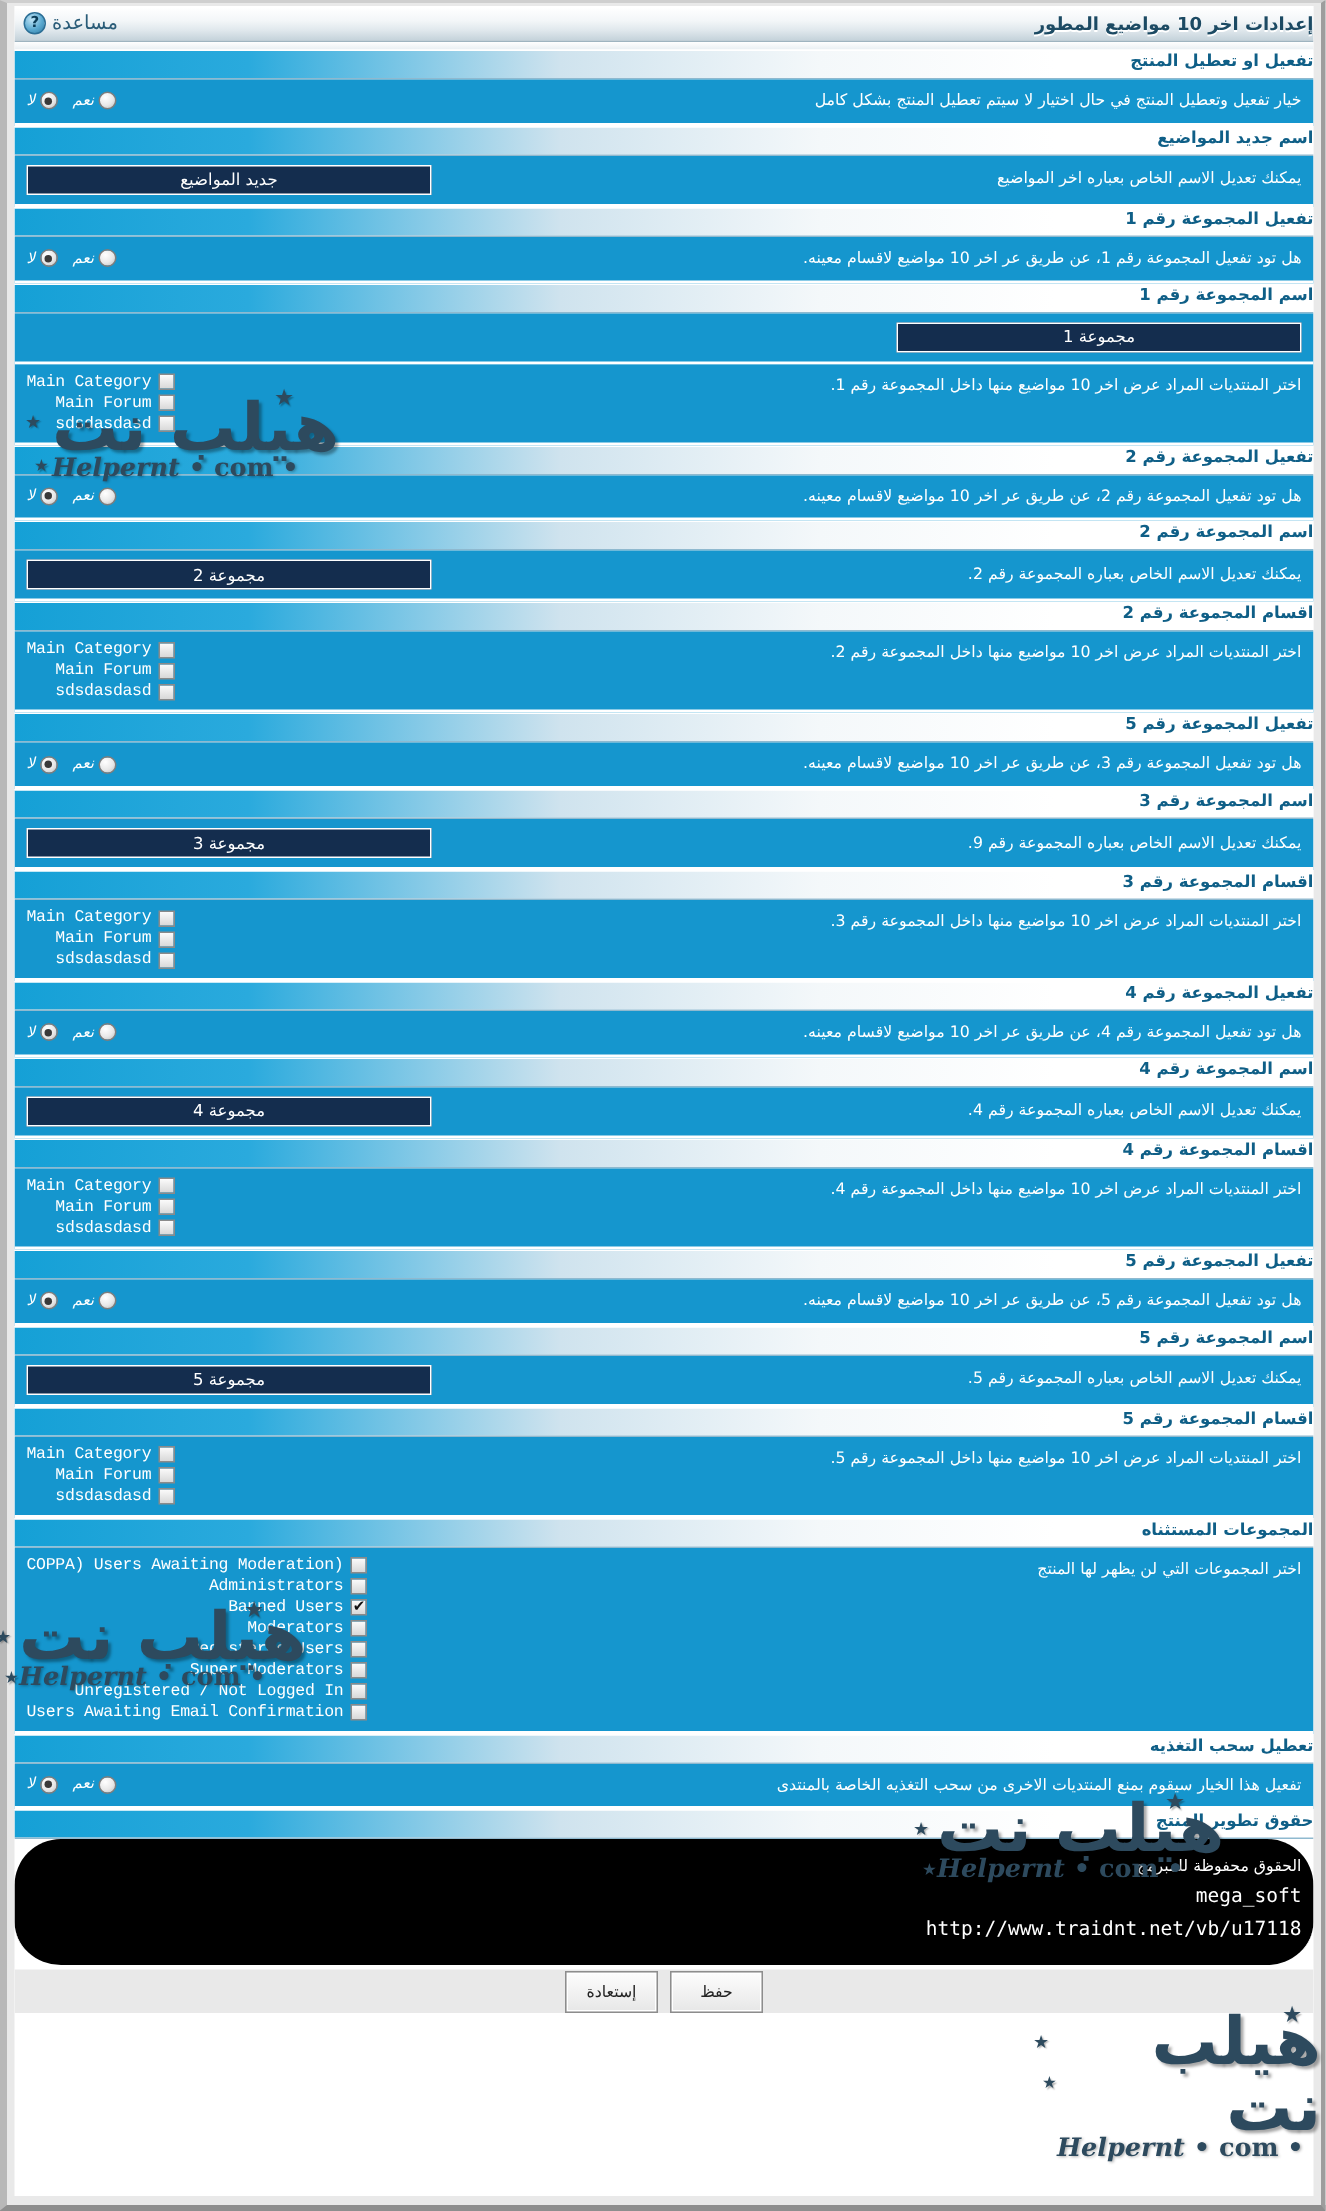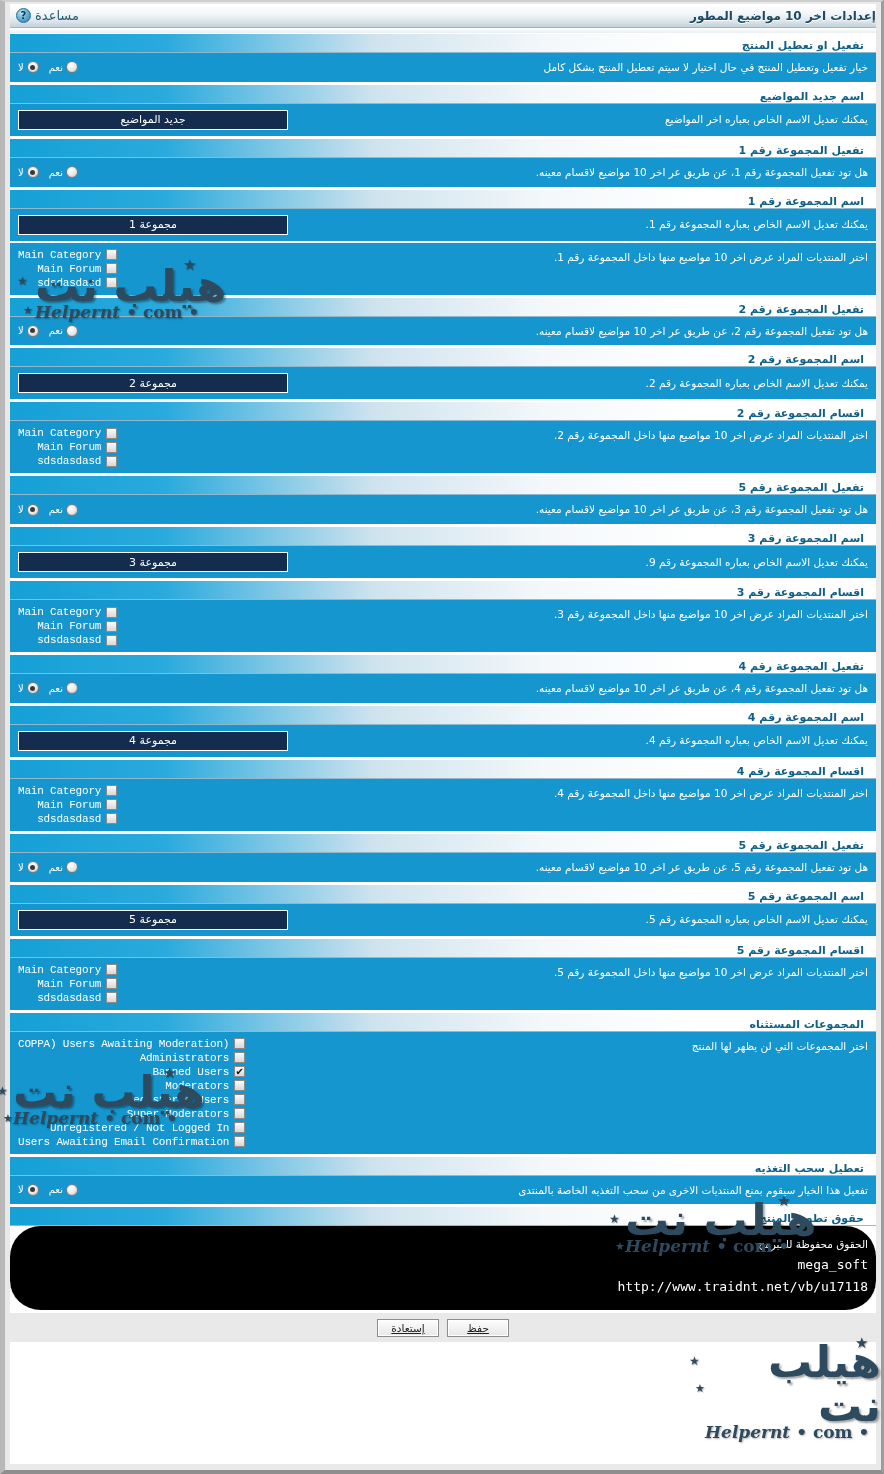--- a/index.html
+++ b/index.html
@@ -64,23 +64,23 @@
 
   
   .accentstrip{height:5px;background:linear-gradient(to bottom,#ffffff,#e9eff3);}
 
   
   .sec{
     height:20px;
     background:linear-gradient(to right,#15a0d6 0%,#2aaadd 18%,#cfe3ee 42%,#f4f8fa 62%,#ffffff 80%,#ffffff 100%);
     border-top:1px solid #ffffff;
     border-bottom:1px solid #8fb9cf;
-    display:flex;align-items:flex-end;
-    box-sizing:border-box;
-    padding:0 12px;
+    display:flex;align-items:flex-start;
+    box-sizing:border-box;
+    padding:0 0;
   }
   .sec .sec-t{
     color:#0f5f87;font-weight:bold;font-size:11px;
     text-shadow:0 1px 0 rgba(255,255,255,.7);
     white-space:nowrap;
   }
 
   
   .row{
     background:#1596ce;
@@ -101,21 +101,21 @@
   .row .ctrl{
     flex:0 0 auto;
     display:flex;align-items:center;
     direction:rtl;
     padding-left:0;
   }
 
   
   .radios{display:flex;align-items:center;gap:10px;direction:rtl;}
   .ropt{display:flex;align-items:center;gap:3px;direction:rtl;}
-  .ropt .rl{color:#ffffff;font-size:10px;}
+  .ropt .rl{color:#ffffff;font-size:10px;font-style:italic;}
   .radio{
     width:12px;height:12px;border-radius:50%;
     background:radial-gradient(circle at 36% 30%,#ffffff 0%,#e8e8e8 55%,#bdbdbd 100%);
     border:1px solid #7d7d7d;
     box-sizing:border-box;
     display:block;position:relative;
   }
   .radio.on::after{
     content:"";position:absolute;
     left:2.5px;top:2.5px;width:5px;height:5px;border-radius:50%;
@@ -169,30 +169,29 @@
 
   
   .btnbar{
     background:#e9e9e9;
     border-top:1px solid #ffffff;
     height:30px;
     display:flex;align-items:center;justify-content:center;gap:8px;
     box-sizing:border-box;
   }
   .btn{
-    min-width:62px;height:18px;
+    min-width:62px;height:28px;
     background:linear-gradient(to bottom,#fdfdfd,#e7e7e7);
     border:1px solid #8d8d8d;
     box-shadow:inset 0 0 0 1px #ffffff;
     color:#222222;font-size:10.5px;
     font-family:"DejaVu Sans","Liberation Sans",sans-serif;
     cursor:pointer;
     box-sizing:border-box;
     padding:0 8px;
-    text-decoration:underline;
   }
 
   
   .wm{
     position:absolute;
     pointer-events:none;
     user-select:none;
     color:#2d4a5e;
     direction:rtl;
   }
@@ -276,21 +275,20 @@
                 <span class="radio on"></span>
                 <span class="rl">لا</span>
               </label>
             </div>
           </div>
         </div>
         <div class="sec">
           <span class="sec-t">اسم المجموعة رقم 1</span>
         </div>
         <div class="row" style="align-items: center;">
-          <div class="desc">يمكنك تعديل الاسم الخاص بعباره المجموعة رقم 1.</div>
           <div class="ctrl">
             <input type="text" class="txt" value="مجموعة 1" style="">
           </div>
         </div>
         <div class="row">
           <div class="desc">اختر المنتديات المراد عرض اخر 10 مواضيع منها داخل المجموعة رقم 1.</div>
           <div class="ctrl">
             <div class="cbwrap">
               <label class="cbrow">
                 <span class="cb"></span>

